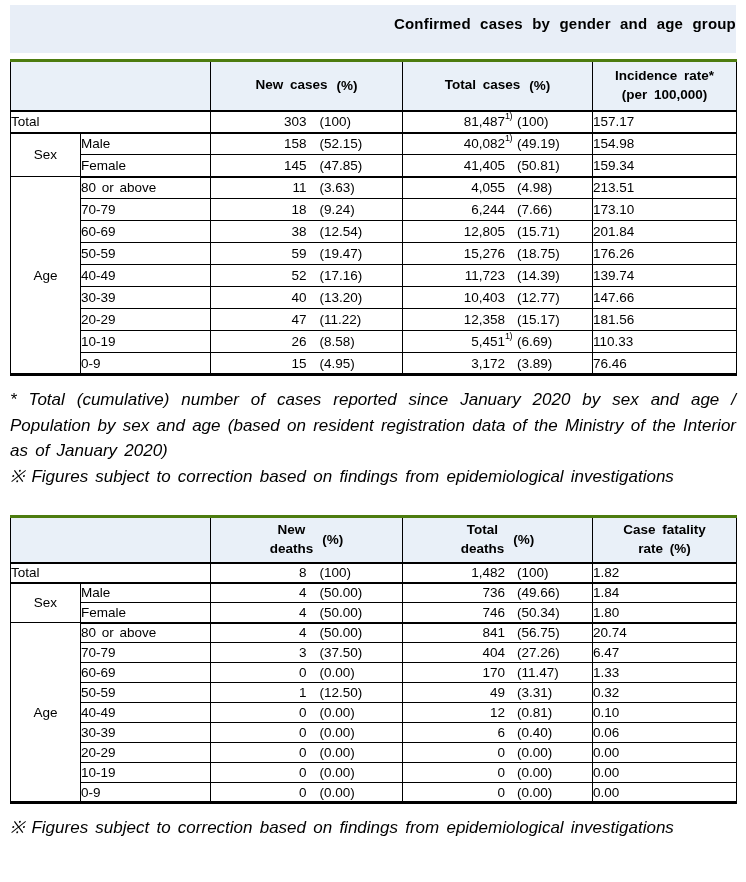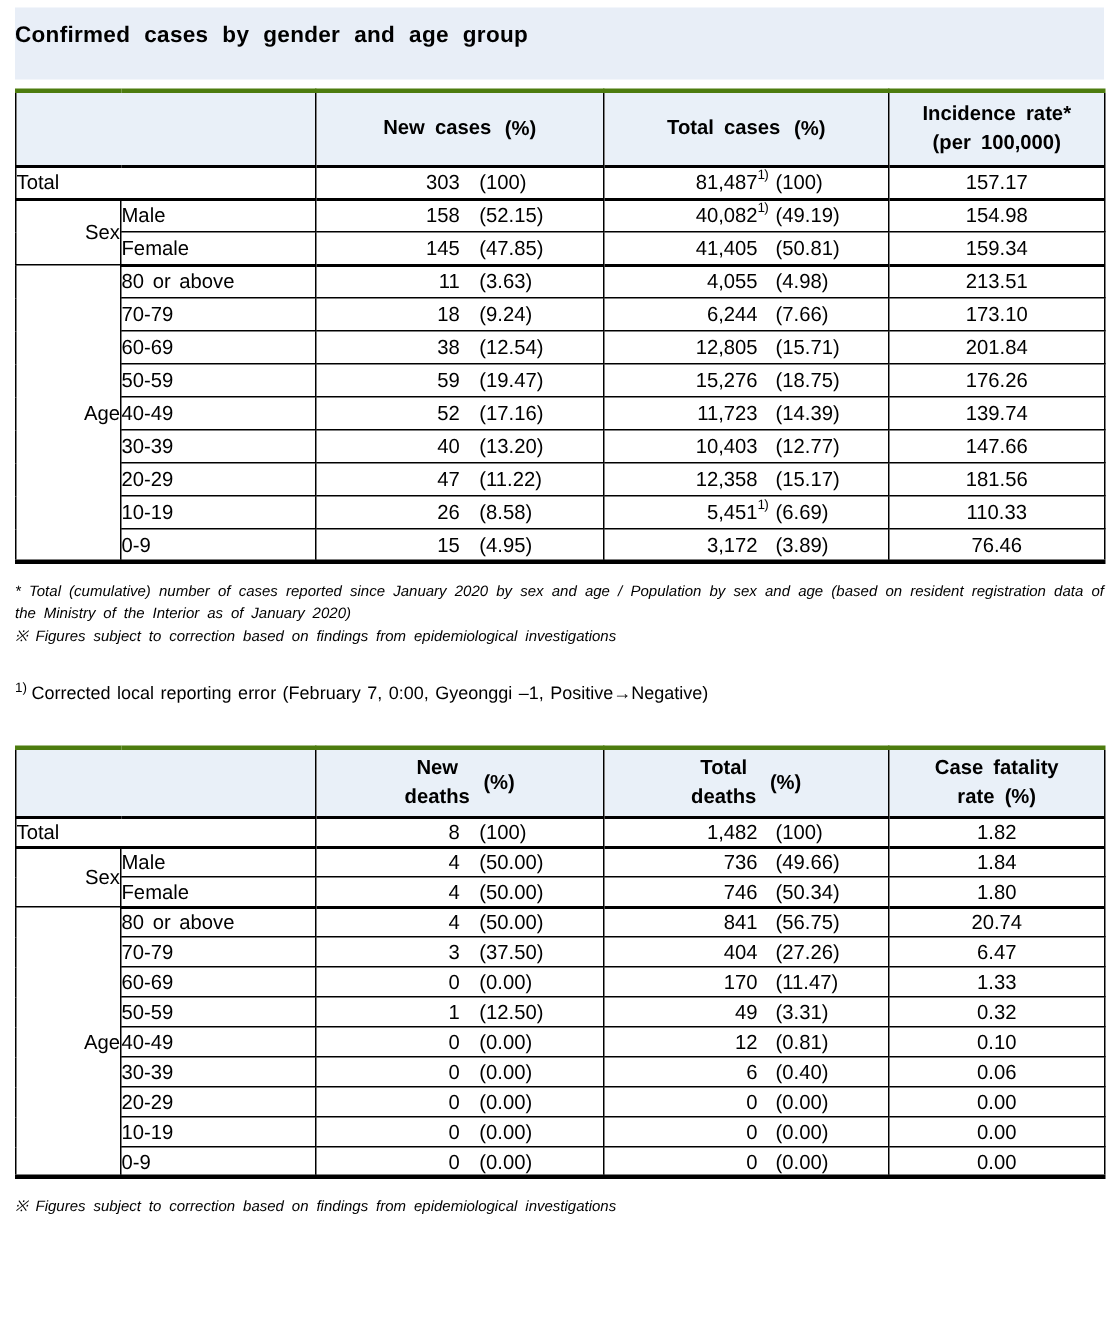--- a/index.html
+++ b/index.html
@@ -7,21 +7,21 @@
   body {
     width:746px; height:882px; overflow:hidden;
     background:#ffffff; color:#000;
     font-family:"Liberation Sans", sans-serif;
   }
   .page { padding:5px 10px 0 10px; }
 
   .band {
     height:48px; line-height:38px;
     background:#e8eef7;
-    text-align:left; font-weight:700; font-size:15px;
+    text-align:right; font-weight:700; font-size:15px;
     word-spacing:5px; letter-spacing:0.2px;
   }
 
   .data-table {
     width:726px; border-collapse:collapse; table-layout:fixed;
     margin-top:6px;
     border-top:3px solid #4d7c0f;
     border-bottom:3px solid #000;
   }
   .data-table th, .data-table td {
@@ -35,32 +35,32 @@
   .t1 thead tr { height:50px; }
   .t2 thead tr { height:46px; }
   .t1 tbody tr { height:22px; }
   .t2 tbody tr { height:20px; }
   tr.sect-end > td { border-bottom:2.5px solid #000; }
 
   .h-flex { display:flex; align-items:center; justify-content:center; gap:9px; }
   .h-stack { display:flex; flex-direction:column; line-height:1.4; }
 
   .lbl { text-align:left; padding-left:9px; word-spacing:2px; }
-  .group-lbl { text-align:right; padding-left:9px; vertical-align:middle; word-spacing:2px; }
+  .group-lbl { text-align:center; padding-left:9px; vertical-align:middle; word-spacing:2px; }
 
   .num { white-space:nowrap;margin-top:20px; }
   .num .val { display:inline-block; width:50%; text-align:right; position:relative; }
   .num .pct { display:inline-block; width:46%; text-align:left; padding-left:13px; }
   .num.total-col .val { width:54%; }
   .num.total-col .pct { width:42%; padding-left:12px; }
   .val sup { position:absolute; left:100%; top:-3px; font-size:9px; letter-spacing:-0.5px; }
-  .rate { text-align:center; }
+  .rate { }
 
   .footnotes { margin-top:11px; width:726px; }
-  .fn { font-size:10px; line-height:1.5; }
+  .fn { font-size:17px; line-height:1.5; }
   .fn.italic { font-style:italic; text-align:justify; word-spacing:2.5px; }
   .fn.sup-note { margin-top:20px; font-style:normal; font-size:12px; word-spacing:1px; }
   .fn.sup-note sup { font-size:9px; margin-right:3px; }
 
   .section2 { margin-top:26px; }
 </style>
 </head>
 <body>
 
 <div class="page">
@@ -177,21 +177,20 @@
             <td class="lbl">0-9</td>
             <td class="num "><span class="val">15</span><span class="pct">(4.95)</span></td>
             <td class="num total-col"><span class="val">3,172</span><span class="pct">(3.89)</span></td>
             <td class="rate">76.46</td>
           </tr>
         </tbody>
       </table>
     <div class="footnotes">
         <div class="fn italic"><span>* Total (cumulative) number of cases reported since January 2020 by sex and age / Population by sex and age (based on resident registration data of the Ministry of the Interior as of January 2020)</span></div>
         <div class="fn italic"><span>※ Figures subject to correction based on findings from epidemiological investigations</span></div>
-        <div class="fn sup-note"><sup>1)</sup><span>Corrected local reporting error (February 7, 0:00, Gyeonggi –1, Positive→Negative)</span></div>
       </div>
   </section>
 
   <section class="section2">
     <table class="data-table t2">
         <colgroup>
           <col style="width: 70px;">
           <col style="width: 130px;">
           <col style="width: 192px;">
           <col style="width: 190px;">

